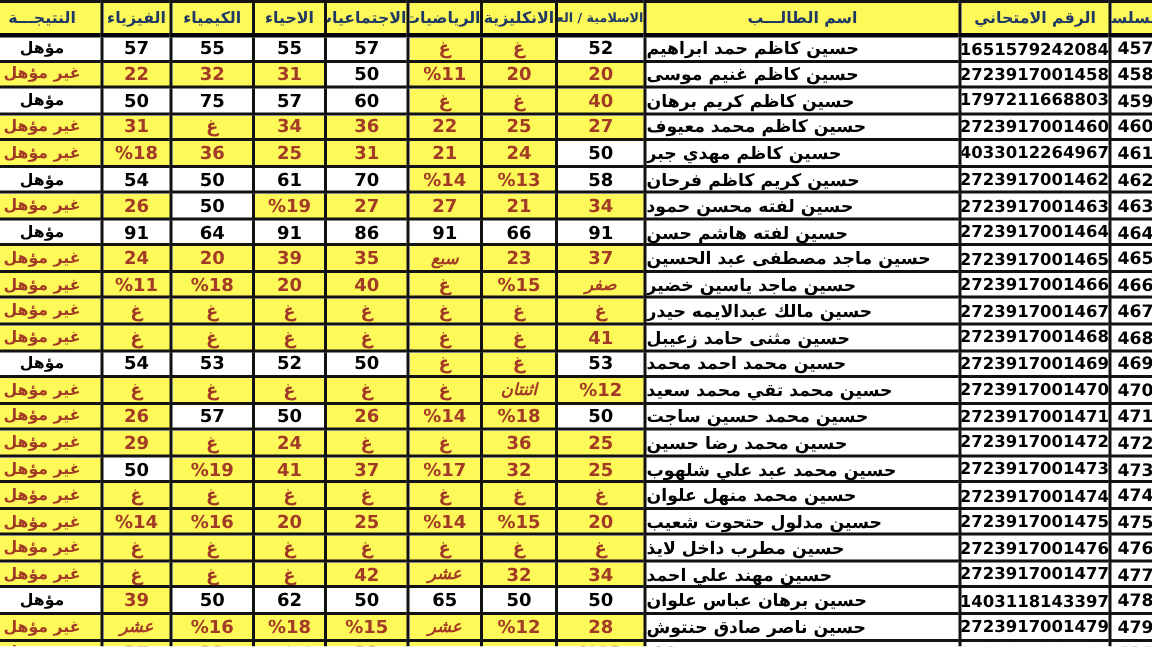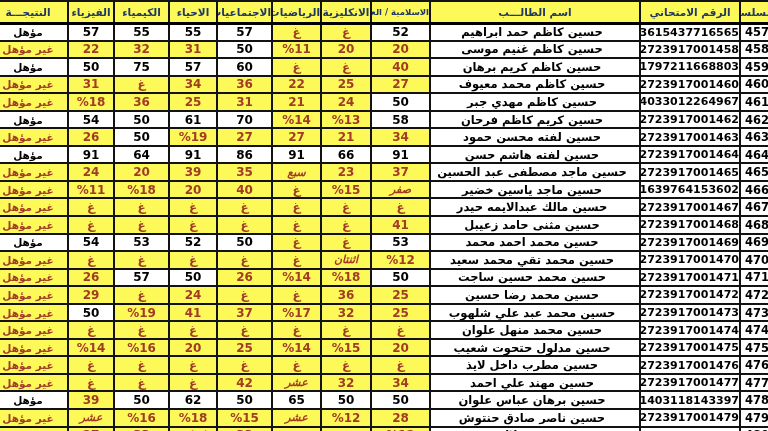--- a/index.html
+++ b/index.html
@@ -33,21 +33,21 @@
     color:#1F3864;
     font-size:10.5px;
     border-bottom:3px solid #000;
   }
   .results thead th.th-small{font-size:8.5px;}
   .results tbody tr{height:17.56px;}
   .results td{font-size:12px;background:#ffffff;color:#000000;}
   .results td.cell-pass{background:#ffffff;color:#000000;}
   .results td.cell-fail{background:#FDF958;color:#A23B26;}
   .results td.cell-name{
-    text-align:center;
+    text-align:left;
     padding-right:6px;
     font-size:11.5px;
   }
   .results td.col-exam_number{font-size:11px;letter-spacing:0px;}
   .results td.col-serial{font-size:11.5px;}
   .results td.col-result{font-size:10.5px;}
   .results td.cell-word{font-size:11px;font-style:italic;}
 </style>
 </head>
 <body>
@@ -78,21 +78,21 @@
         <th>الاجتماعيات</th>
         <th>الاحياء</th>
         <th>الكيمياء</th>
         <th>الفيزياء</th>
         <th>النتيجـــة</th>
       </tr>
     </thead>
     <tbody>
         <tr>
           <td class="col-serial">457</td>
-          <td class="col-exam_number">3615437716565</td>
+          <td class="col-exam_number">1651579242084</td>
           <td class="col-student_name cell-name">حسين كاظم حمد ابراهيم</td>
           <td class="col-islamic_arabic cell-pass">52</td>
           <td class="col-english cell-fail">غ</td>
           <td class="col-math cell-fail">غ</td>
           <td class="col-social cell-pass">57</td>
           <td class="col-biology cell-pass">55</td>
           <td class="col-chemistry cell-pass">55</td>
           <td class="col-physics cell-pass">57</td>
           <td class="col-result cell-pass">مؤهل</td>
         </tr>
@@ -195,21 +195,21 @@
           <td class="col-english cell-fail">23</td>
           <td class="col-math cell-fail cell-word">سبع</td>
           <td class="col-social cell-fail">35</td>
           <td class="col-biology cell-fail">39</td>
           <td class="col-chemistry cell-fail">20</td>
           <td class="col-physics cell-fail">24</td>
           <td class="col-result cell-fail">غير مؤهل</td>
         </tr>
         <tr>
           <td class="col-serial">466</td>
-          <td class="col-exam_number">1639764153602</td>
+          <td class="col-exam_number">2723917001466</td>
           <td class="col-student_name cell-name">حسين ماجد ياسين خضير</td>
           <td class="col-islamic_arabic cell-fail cell-word">صفر</td>
           <td class="col-english cell-fail">%15</td>
           <td class="col-math cell-fail">غ</td>
           <td class="col-social cell-fail">40</td>
           <td class="col-biology cell-fail">20</td>
           <td class="col-chemistry cell-fail">%18</td>
           <td class="col-physics cell-fail">%11</td>
           <td class="col-result cell-fail">غير مؤهل</td>
         </tr>

